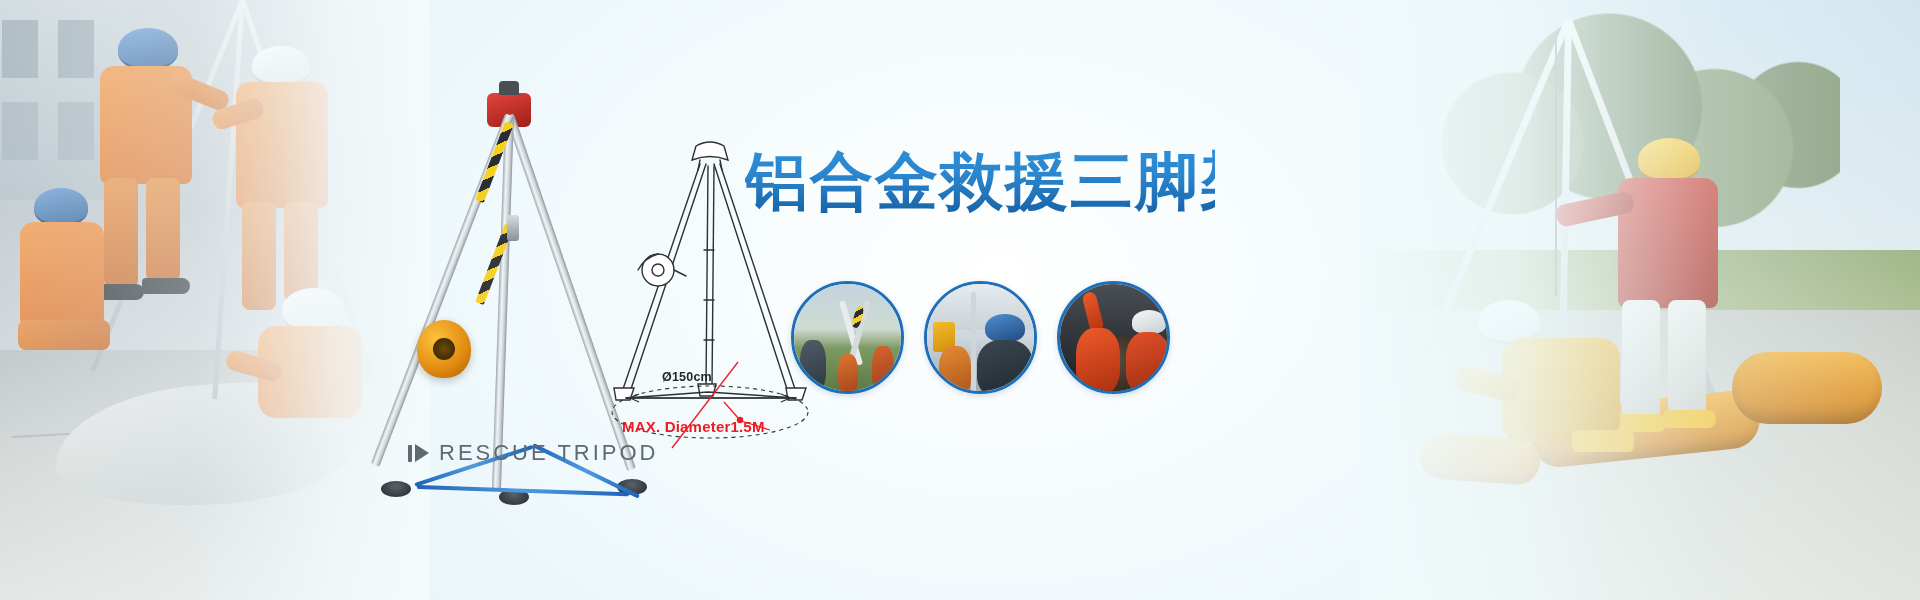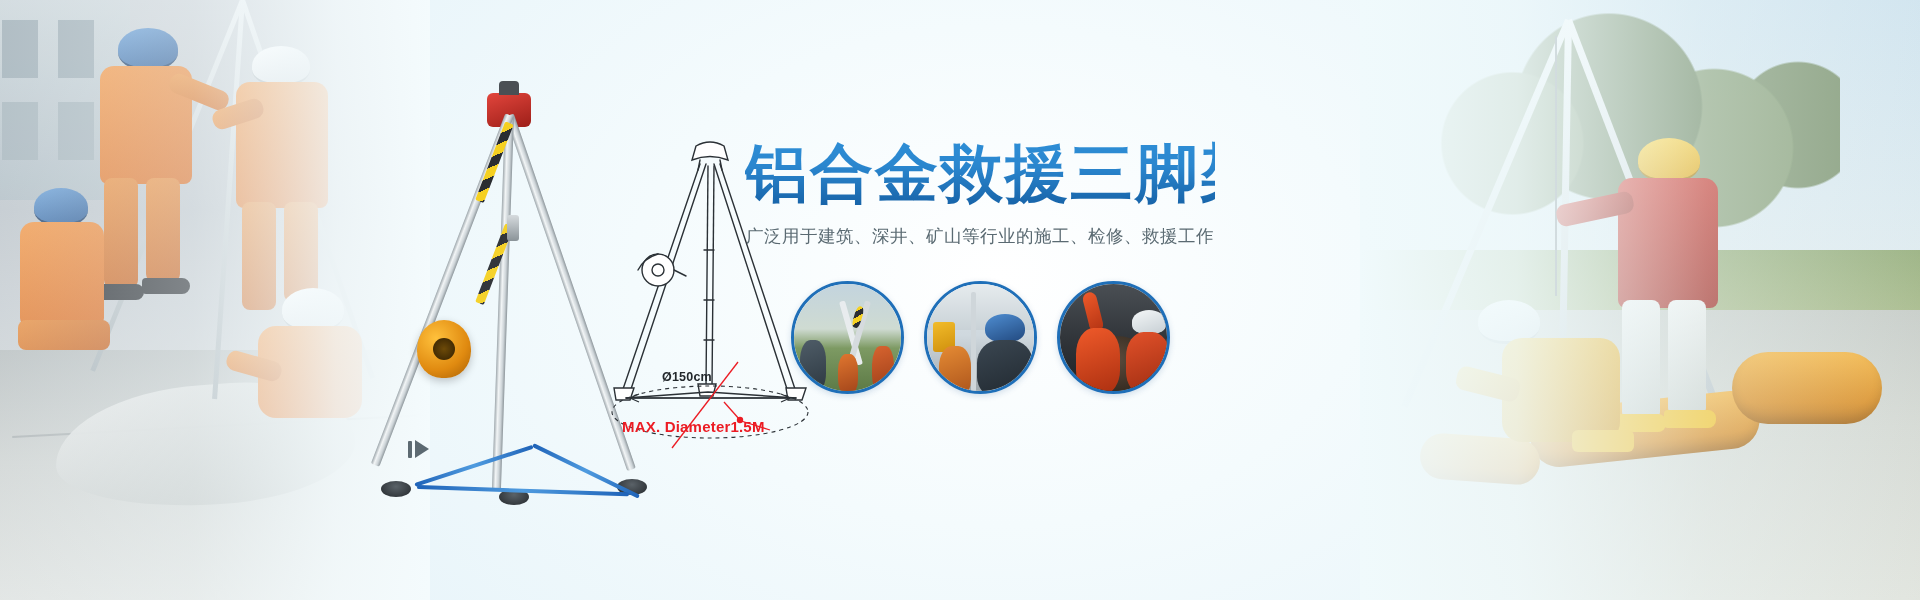--- a/index.html
+++ b/index.html
@@ -216,21 +216,21 @@
   .p-pulley{
     position:absolute; left:112px; top:140px; width:12px; height:26px;
     background:linear-gradient(180deg,#d6dbde,#8a9398); border-radius:3px;
   }
 
   
   .techdraw{ position:absolute; left:600px; top:130px; width:220px; height:330px; }
 
   
   .textblock{
-    position:absolute; left:745px; top:140px; width:470px;
+    position:absolute; left:745px; top:148px; width:470px;
     text-align:center;
   }
   .title{
     font-family:"Liberation Sans","DejaVu Sans",sans-serif;
     font-size:63px;
     font-weight:700;
     letter-spacing:2px;
     line-height:1.05;
     background:linear-gradient(180deg,#2e8ed6 0%, #2a86ce 40%, #1763a8 100%);
     -webkit-background-clip:text;
@@ -456,25 +456,25 @@
   </div>
 
   <div class="ann-dia">Ø150cm</div>
   <div class="ann-max">MAX. Diameter1.5M</div>
 
   <div class="caption">
     <span class="cap-icon">
       <span class="cap-bar"></span>
       <span class="cap-tri"></span>
     </span>
+    <span class="cap-text">RESCUE TRIPOD</span>
   </div>
 
   <div class="textblock">
     <h1 class="title">铝合金救援三脚架</h1>
-    <p class="subline">广泛用于建筑、深井、矿山等行业的施工、检修、救援工作</p>
   </div>
 
   <div class="thumbs">
 
     <div class="thumb t1">
       <div class="th-sky"></div>
       <div class="blob" style="left:54px;top:16px;width:6px;height:66px;background:#e8ecee;transform:rotate(-16deg);border-radius:2px;"></div>
       <div class="blob" style="left:62px;top:16px;width:6px;height:66px;background:#d6dbde;transform:rotate(16deg);border-radius:2px;"></div>
       <div class="blob" style="left:60px;top:22px;width:8px;height:22px;background:repeating-linear-gradient(135deg,#f5d021 0 5px,#2a2d31 5px 10px);transform:rotate(16deg);"></div>
       <div class="blob" style="left:6px;top:56px;width:26px;height:52px;background:linear-gradient(160deg,#4f5d68,#2c3740);"></div>

